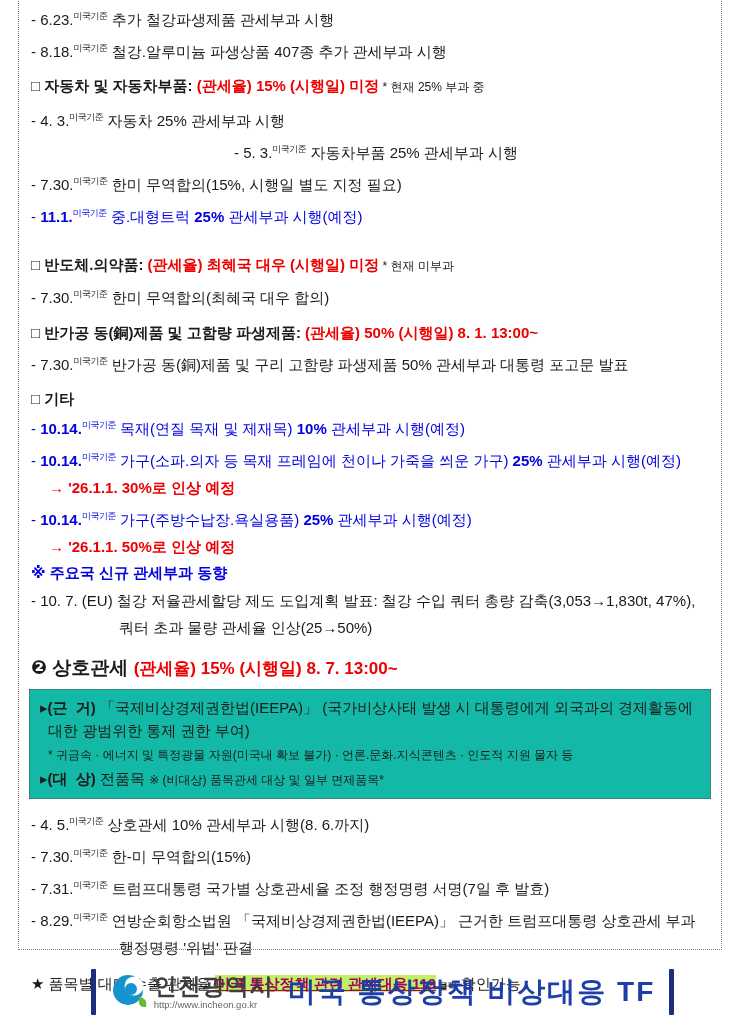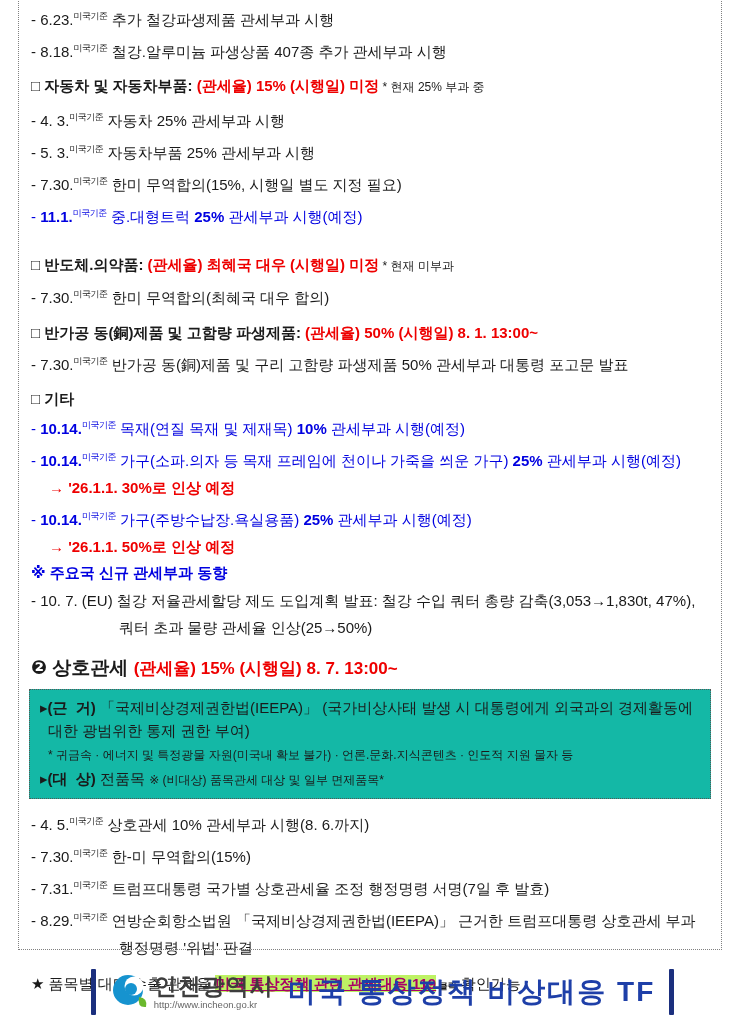--- a/index.html
+++ b/index.html
@@ -34,21 +34,21 @@
 </head>
 <body>
 
 <div class="page">
   <div class="frame">
     <div id="doc-lines">
         <div class="line" style="margin-top: 4px;"><span>- </span><span>6.23.</span><span class="sup">미국기준</span><span> 추가 철강파생제품 관세부과 시행</span></div>
         <div class="line" style="margin-top: 8px;"><span>- </span><span>8.18.</span><span class="sup">미국기준</span><span> 철강.알루미늄 파생상품 407종 추가 관세부과 시행</span></div>
         <div class="line" style="margin-top: 14px;"><span class="b">□ 자동차 및 자동차부품: </span><span class="r b">(관세율) 15% (시행일) 미정</span><span class="sm">  * 현재 25% 부과 중</span></div>
         <div class="line" style="margin-top: 10px;"><span>- </span><span>4. 3.</span><span class="sup">미국기준</span><span> 자동차 25% 관세부과 시행</span></div>
-        <div class="line" style="margin-top: 8px;"><span>- </span><span>5. 3.</span><span class="sup">미국기준</span><span> 자동차부품 25% 관세부과 시행</span></div>
+        <div class="line" style="margin-top: 8px; text-align: center;"><span>- </span><span>5. 3.</span><span class="sup">미국기준</span><span> 자동차부품 25% 관세부과 시행</span></div>
         <div class="line" style="margin-top: 8px;"><span>- </span><span>7.30.</span><span class="sup">미국기준</span><span> 한미 무역합의(15%, 시행일 별도 지정 필요)</span></div>
         <div class="line" style="margin-top: 8px;"><span class="bl">- </span><span class="bl b">11.1.</span><span class="sup bl">미국기준</span><span class="bl"> 중.대형트럭 </span><span class="bl b">25%</span><span class="bl"> 관세부과 시행(예정)</span></div>
         <div class="line" style="margin-top: 28px;"><span class="b">□ 반도체.의약품: </span><span class="r b">(관세율) 최혜국 대우 (시행일) 미정</span><span class="sm">  * 현재 미부과</span></div>
         <div class="line" style="margin-top: 8px;"><span>- </span><span>7.30.</span><span class="sup">미국기준</span><span> 한미 무역합의(최혜국 대우 합의)</span></div>
         <div class="line" style="margin-top: 15px;"><span class="b">□ 반가공 동(銅)제품 및 고함량 파생제품: </span><span class="r b">(관세율) 50% (시행일) 8. 1. 13:00~</span></div>
         <div class="line" style="margin-top: 8px;"><span>- </span><span>7.30.</span><span class="sup">미국기준</span><span> 반가공 동(銅)제품 및 구리 고함량 파생제품 50% 관세부과 대통령 포고문 발표</span></div>
         <div class="line" style="margin-top: 14px;"><span class="b">□ 기타</span></div>
         <div class="line" style="margin-top: 6px;"><span class="bl">- </span><span class="bl b">10.14.</span><span class="sup bl">미국기준</span><span class="bl"> 목재(연질 목재 및 제재목) </span><span class="bl b">10%</span><span class="bl"> 관세부과 시행(예정)</span></div>
         <div class="line" style="margin-top: 8px;"><span class="bl">- </span><span class="bl b">10.14.</span><span class="sup bl">미국기준</span><span class="bl"> 가구(소파.의자 등 목재 프레임에 천이나 가죽을 씌운 가구) </span><span class="bl b">25%</span><span class="bl"> 관세부과 시행(예정)</span></div>
         <div class="line" style="margin-top: 7px; padding-left: 30px;"><span class="r b">→ '26.1.1. 30%로 인상 예정</span></div>

